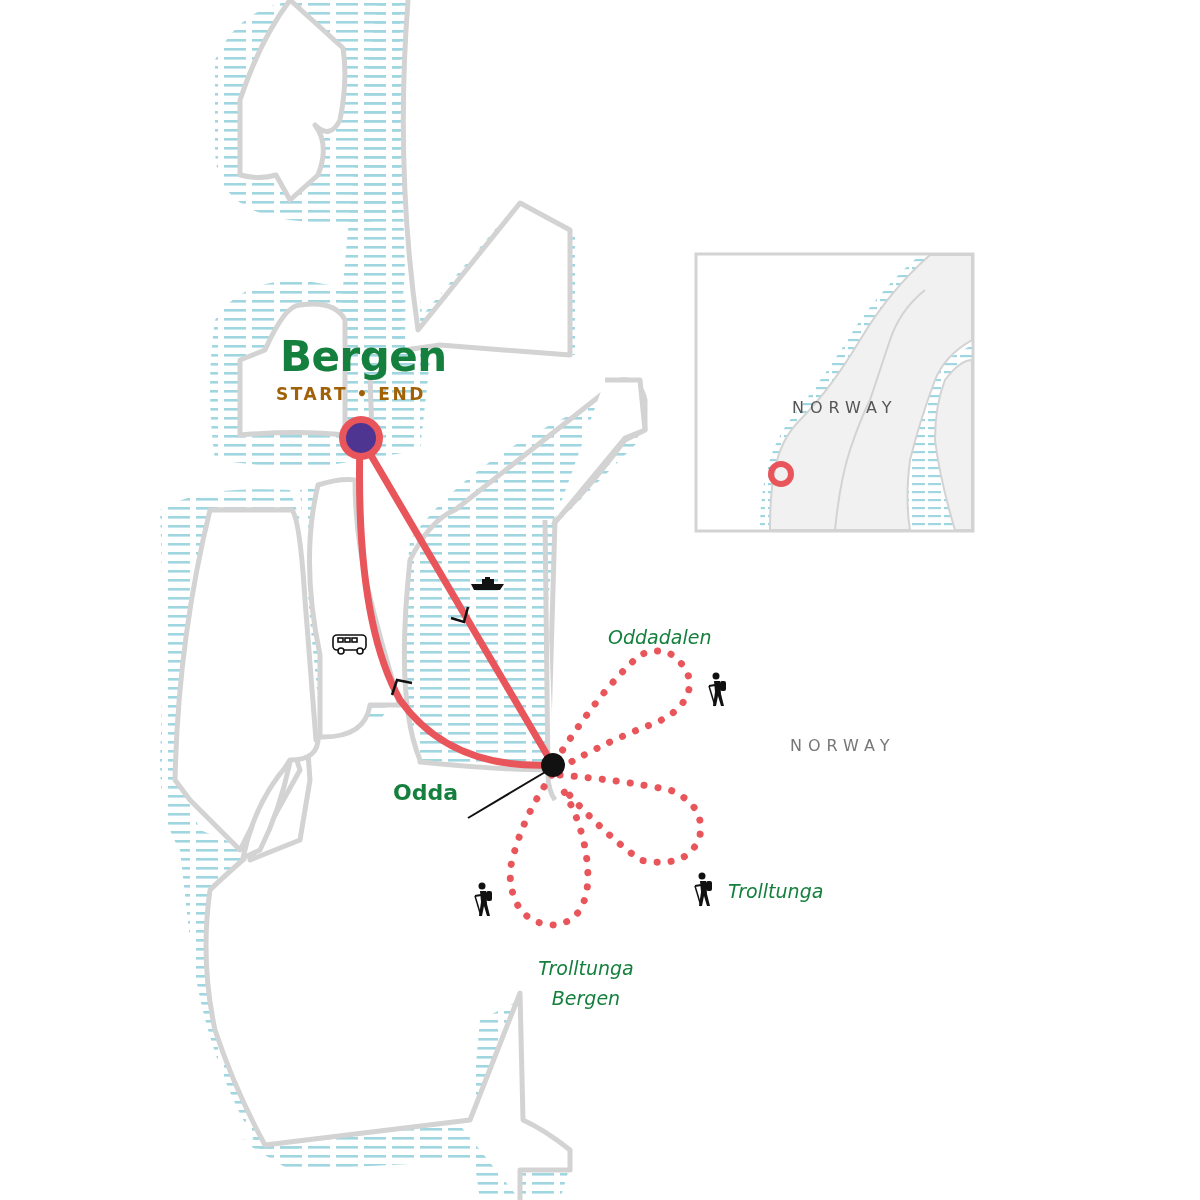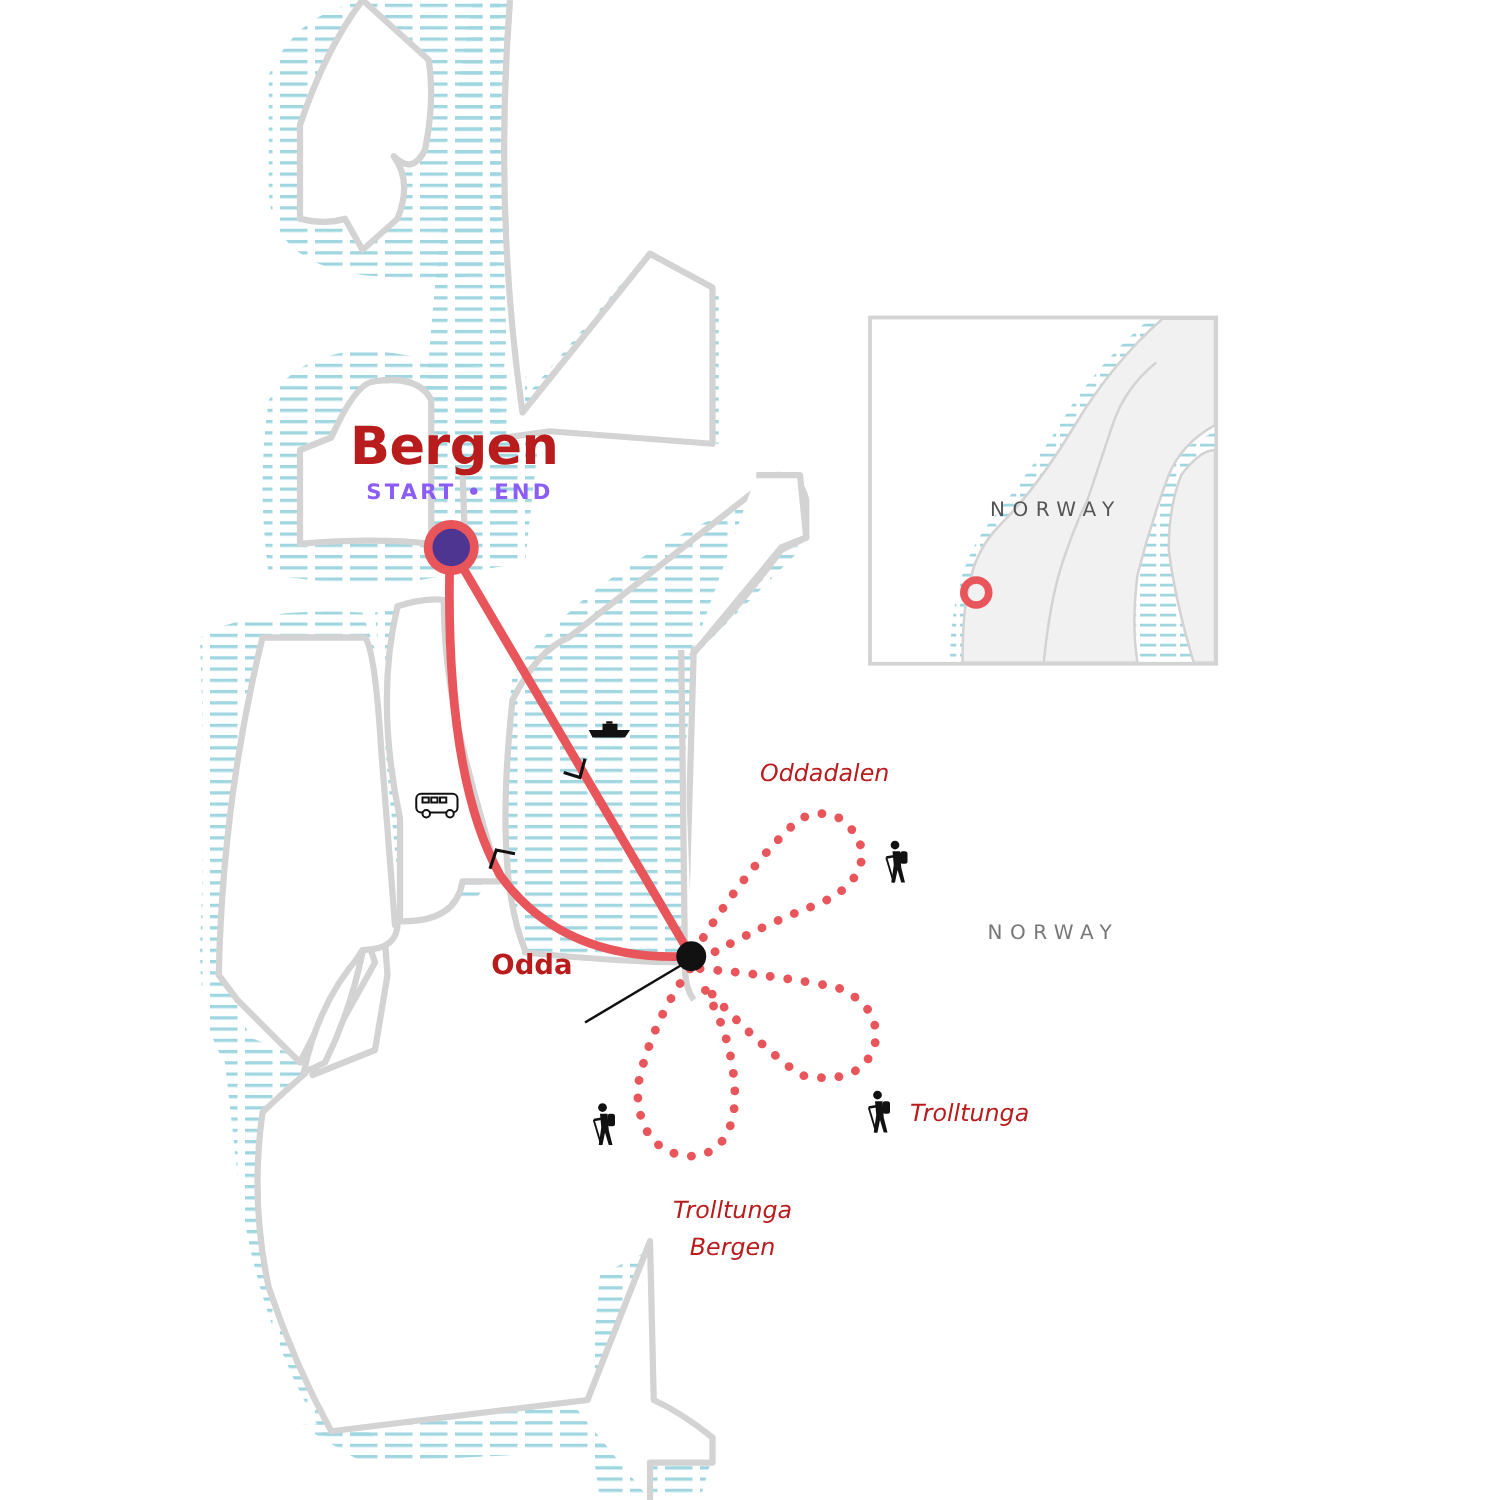--- a/index.html
+++ b/index.html
@@ -1,19 +1,19 @@
 <!DOCTYPE html>
 <html><head>
   <meta charset="utf-8">
   <style>
     html, body { margin: 0; padding: 0; background: #ffffff; }
     body { width: 1200px; height: 1200px; position: relative; overflow: hidden;
            font-family: "Liberation Sans", sans-serif; }
     #map { position: absolute; left: 0; top: 0; width: 1200px; height: 1200px; }
-    .label { position: absolute; white-space: nowrap; color: #b91c1c; }
+    .label { position: absolute; white-space: nowrap; color: #15803d; }
     .city-main { font-family: "DejaVu Sans", sans-serif; font-weight: bold; font-size: 42px; letter-spacing: -0.5px; }
     .city-sub { font-family: "DejaVu Sans", sans-serif; font-weight: bold; font-size: 17px; letter-spacing: 2.5px; }
     .city-small { font-family: "DejaVu Sans", sans-serif; font-weight: bold; font-size: 22px; }
     .place { font-family: "DejaVu Sans", sans-serif; font-style: italic; font-size: 19px; text-align: center; line-height: 30px; }
     .country { font-family: "DejaVu Sans", sans-serif; font-size: 16px; letter-spacing: 6px; color: #777; margin-left: 24px; }
   </style>
 </head>
 <body>
 
 <svg id="map" viewBox="0 0 1200 1200" xmlns="http://www.w3.org/2000/svg">
@@ -155,25 +155,25 @@
       <path d="M945,380 Q960,360 972,360 L972,530 L955,530 Q940,480 935,440 Q935,405 945,380 Z" fill="#f1f1f1" stroke="#d3d3d3" stroke-width="2"></path>
 
       <path d="M835,530 Q840,480 850,450 Q860,420 870,400 Q880,370 890,340 Q900,310 925,290" fill="none" stroke="#d3d3d3" stroke-width="2"></path>
     </g>
 
     <circle cx="781" cy="474" r="10" fill="none" stroke="#e8555a" stroke-width="6"></circle>
   </g>
 </svg>
 
 <div class="label city-main" style="left:280px; top:332px;">Bergen</div>
-<div class="label city-sub" style="left:293px; top:384px; color:#8b5cf6;">START • END</div>
+<div class="label city-sub" style="left:276px; top:384px; color:#a16207;">START • END</div>
 
-<div class="label city-small" style="left:393px; top:760px;text-align:right;">Odda</div>
+<div class="label city-small" style="left:393px; top:780px;text-align:right;">Odda</div>
 
-<div class="label place" style="left:608px; top:604px;">Oddadalen</div>
+<div class="label place" style="left:608px; top:622px;">Oddadalen</div>
 <div class="label place" style="left:728px; top:830px;margin-top:46px;">Trolltunga</div>
 <div class="label place" style="left:522px; top:953px; width:128px;">
   <div>Trolltunga</div>
   <div>Bergen</div>
 </div>
 
 <div class="label country" style="left:766px; top:736px;">NORWAY</div>
 <div class="label country" style="left:768px; top:398px; color:#555;">NORWAY</div>
 
 </body></html>

